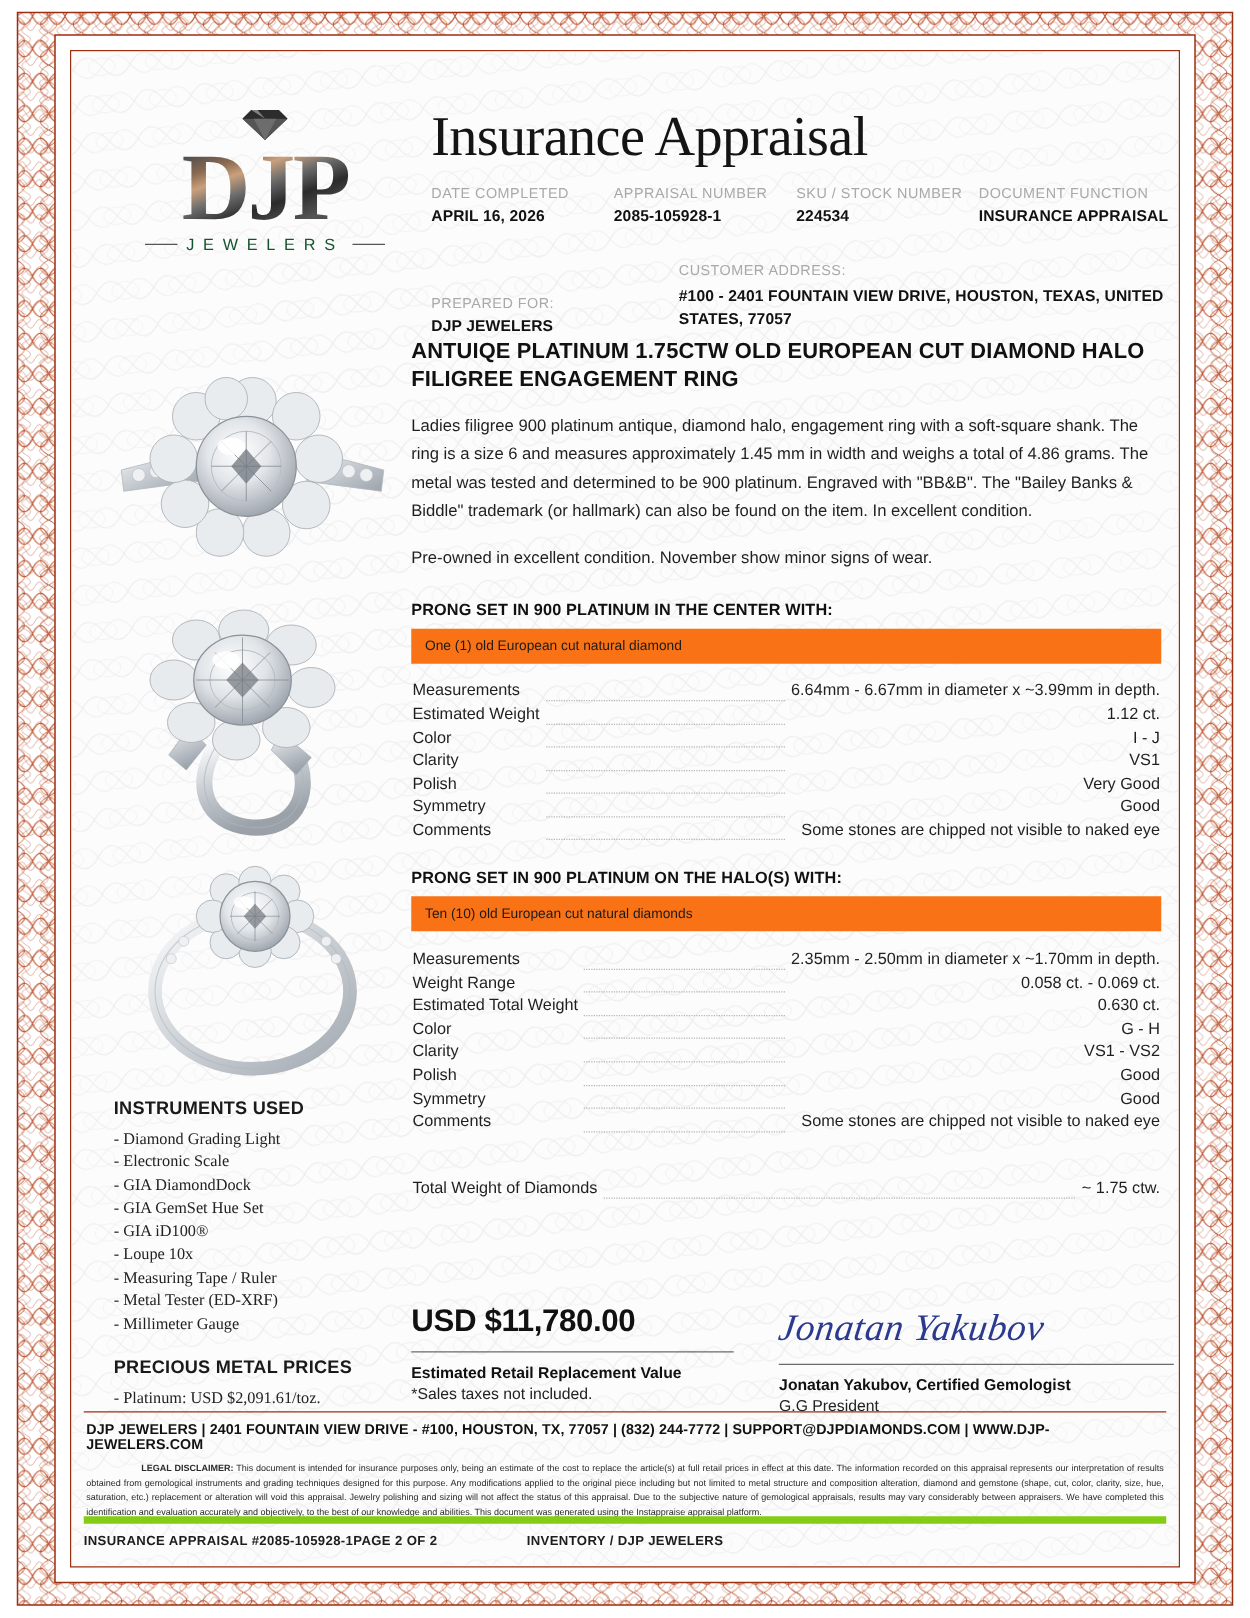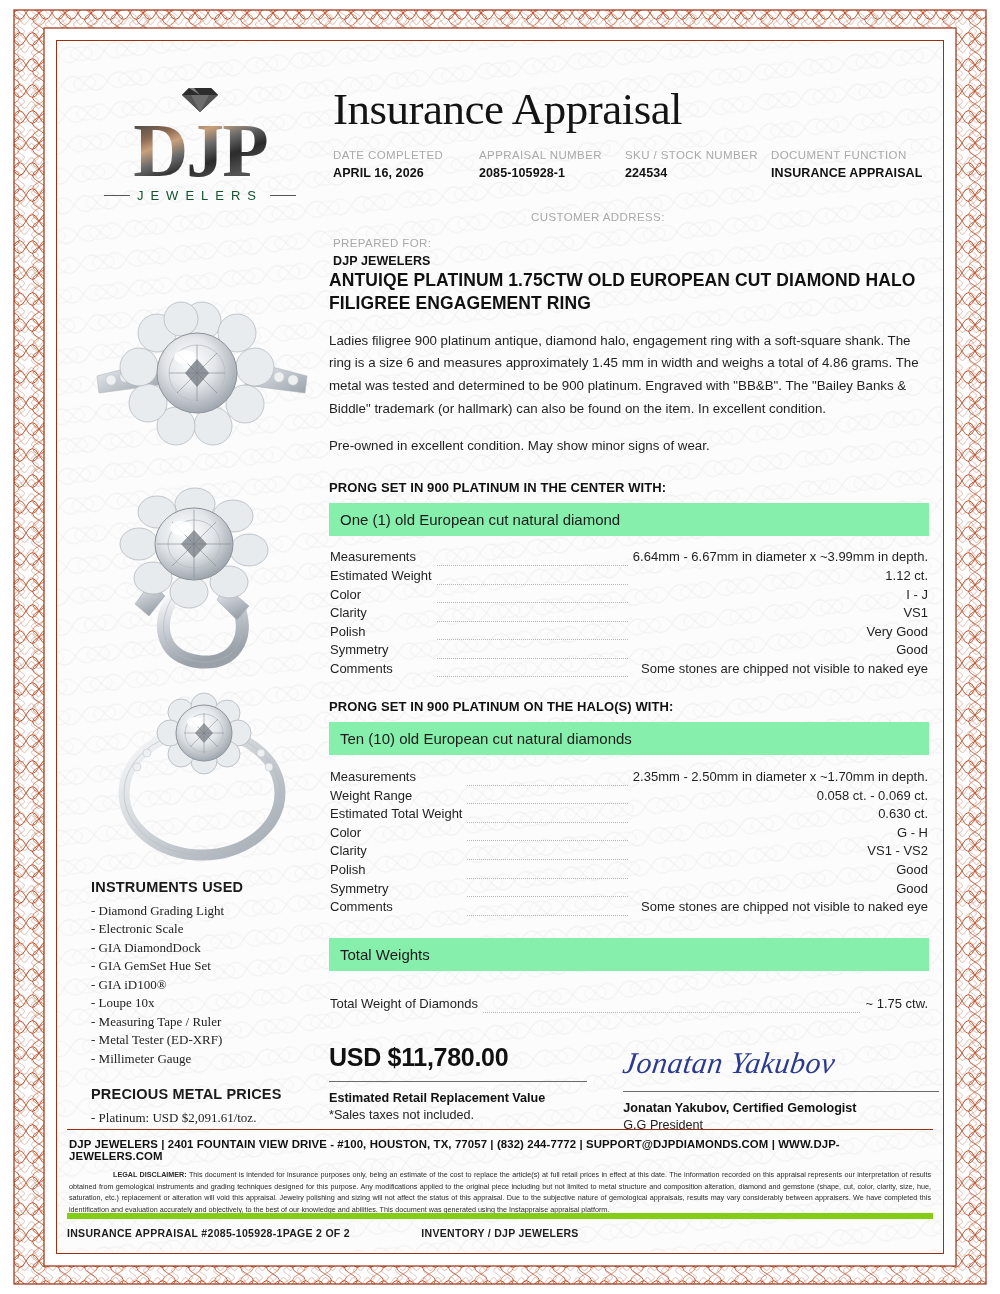--- a/index.html
+++ b/index.html
@@ -45,21 +45,21 @@
   }
   .content {
     position: absolute;
     inset: 0;
     padding: 0;
   }
 
   
   .header {
     position: absolute;
-    left: 4px; top: 0; right: 0;
+    left: 16px; top: 0; right: 0;
     height: 230px;
   }
   .logo-block {
     position: absolute;
     left: 24px;
     top: 45px;
     width: 230px;
     text-align: center;
   }
   .logo-diamond { display: block; margin: 0 auto 2px; }
@@ -202,23 +202,23 @@
   .item-desc.second { margin-bottom: 22px; }
 
   .section-heading {
     font-size: 13px;
     font-weight: 700;
     color: #111;
     letter-spacing: 0.1px;
     margin: 0 0 8px 0;
   }
   .band {
-    background: #86efac;
+    background: #f97316;
     padding: 8px 11px;
-    font-size: 15px;
+    font-size: 11px;
     color: #1b1b1b;
     margin-bottom: 11px;
   }
   .spec-table { width: 100%; border-collapse: collapse; }
   .spec-row { height: 18.6px; }
   .spec-label {
     font-size: 13px;
     color: #1f1f1f;
     white-space: nowrap;
     padding-right: 5px;
@@ -439,20 +439,21 @@
           </div>
         </div>
 
         <div class="prepared-row">
           <div class="prepared-col">
             <div class="meta-label">PREPARED FOR:</div>
             <div class="meta-value">DJP JEWELERS</div>
           </div>
           <div class="addr-col">
             <div class="meta-label">CUSTOMER ADDRESS:</div>
+            <div class="meta-value addr-value">#100 - 2401 FOUNTAIN VIEW DRIVE, HOUSTON, TEXAS, UNITED STATES, 77057</div>
           </div>
         </div>
       </div>
 
       <div class="photos">
 
         <div class="photo">
           <svg width="250" height="197" viewBox="0 0 250 197">
             <defs>
               <radialGradient id="stoneA" cx="42%" cy="36%" r="68%">
@@ -616,21 +617,21 @@
         <div class="side-heading">PRECIOUS METAL PRICES</div>
         <ul class="side-list">
           <li>- Platinum: USD $2,091.61/toz.</li>
         </ul>
       </div>
 
       <div class="body-col">
 
         <h1 class="item-title">ANTUIQE PLATINUM 1.75CTW OLD EUROPEAN CUT DIAMOND HALO FILIGREE ENGAGEMENT RING</h1>
         <p class="item-desc">Ladies filigree 900 platinum antique, diamond halo, engagement ring with a soft-square shank. The ring is a size 6 and measures approximately 1.45 mm in width and weighs a total of 4.86 grams. The metal was tested and determined to be 900 platinum. Engraved with "BB&amp;B". The "Bailey Banks &amp; Biddle" trademark (or hallmark) can also be found on the item. In excellent condition.</p>
-        <p class="item-desc second">Pre-owned in excellent condition. May show minor signs of wear.</p>
+        <p class="item-desc second">Pre-owned in excellent condition. November show minor signs of wear.</p>
 
         <div class="section-heading">PRONG SET IN 900 PLATINUM IN THE CENTER WITH:</div>
         <div class="band">One (1) old European cut natural diamond</div>
         <table class="spec-table">
           <tbody>
             <tr class="spec-row">
               <td class="spec-label">Measurements</td>
               <td class="spec-dots"></td>
               <td class="spec-value">6.64mm - 6.67mm in diameter x ~3.99mm in depth.</td>
             </tr>
@@ -711,21 +712,20 @@
             <tr class="spec-row">
               <td class="spec-label">Comments</td>
               <td class="spec-dots"></td>
               <td class="spec-value">Some stones are chipped not visible to naked eye</td>
             </tr>
           </tbody>
         </table>
 
         <div class="block-gap"></div>
 
-        <div class="band">Total Weights</div>
         <div class="totals-gap"></div>
         <table class="spec-table">
           <tbody>
             <tr class="spec-row">
               <td class="spec-label">Total Weight of Diamonds</td>
               <td class="spec-dots"></td>
               <td class="spec-value">~ 1.75 ctw.</td>
             </tr>
           </tbody>
         </table>

